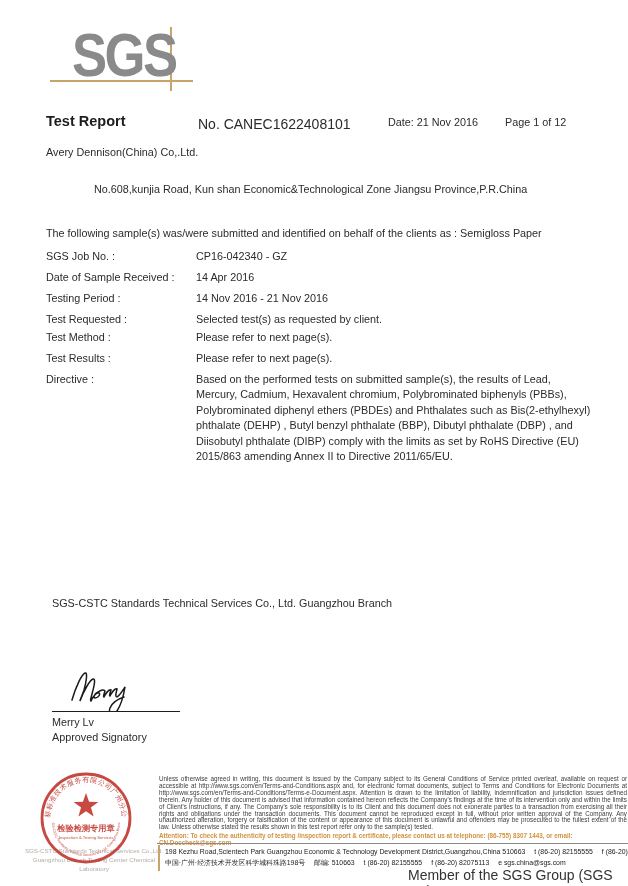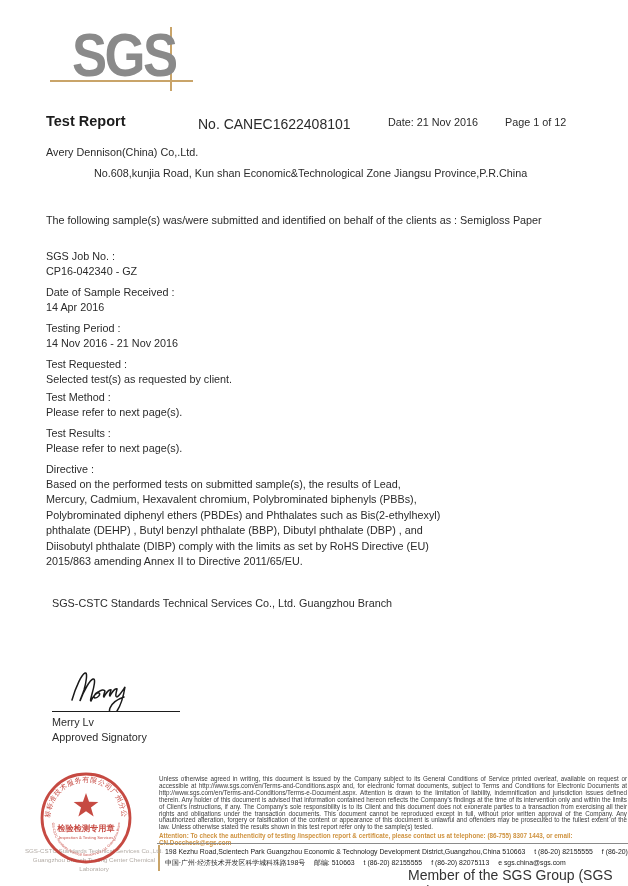--- a/index.html
+++ b/index.html
@@ -19,27 +19,27 @@
   .logo-vline { position:absolute; left:170px; top:27px; width:2px; height:64px; background:#c9a469; }
 
   
   .title      { position:absolute; left:46px;  top:113px; font-size:14.5px; font-weight:bold; color:#1c1c1c; }
   .report-no  { position:absolute; left:198px; top:116px; font-size:14px; }
   .report-date{ position:absolute; left:388px; top:116px; font-size:10.8px; }
   .report-page{ position:absolute; left:505px; top:116px; font-size:10.8px; }
 
   
   .client { position:absolute; left:46px; top:146px; font-size:10.8px; line-height:13px; }
-  .client .line2 { margin-top:8px;padding-left:48px; }
+  .client .line2 { margin-top:24px;padding-left:48px; }
 
-  .intro { position:absolute; left:46px; top:214px; font-size:10.8px; }
+  .intro { position:absolute; left:46px; top:227px; font-size:10.8px; }
 
   
   .fields { position:absolute; left:46px; top:249px; width:545px; font-size:10.8px; }
-  .frow { display:flex; margin-bottom:6px;flex-direction:column; }
+  .frow { display:flex; margin-bottom:6px; }
   .frow.tight { margin-bottom:3px; }
   .flabel { width:150px; flex:none; line-height:15px; }
   .fvalue { flex:1; line-height:15px; }
   .frow.conclusion .fvalue { max-width:398px; line-height:15.4px; }
 
   
   .signblock { position:absolute; left:52px; top:596px; font-size:10.8px; line-height:15px; }
   .sig-svg  { position:absolute; left:58px; top:656px; }
   .sig-line { position:absolute; left:52px; top:711px; width:128px; height:0; border-top:1.5px solid #1d1d1d; }
   .sig-name { position:absolute; left:52px; top:716px; font-size:10.8px; }

